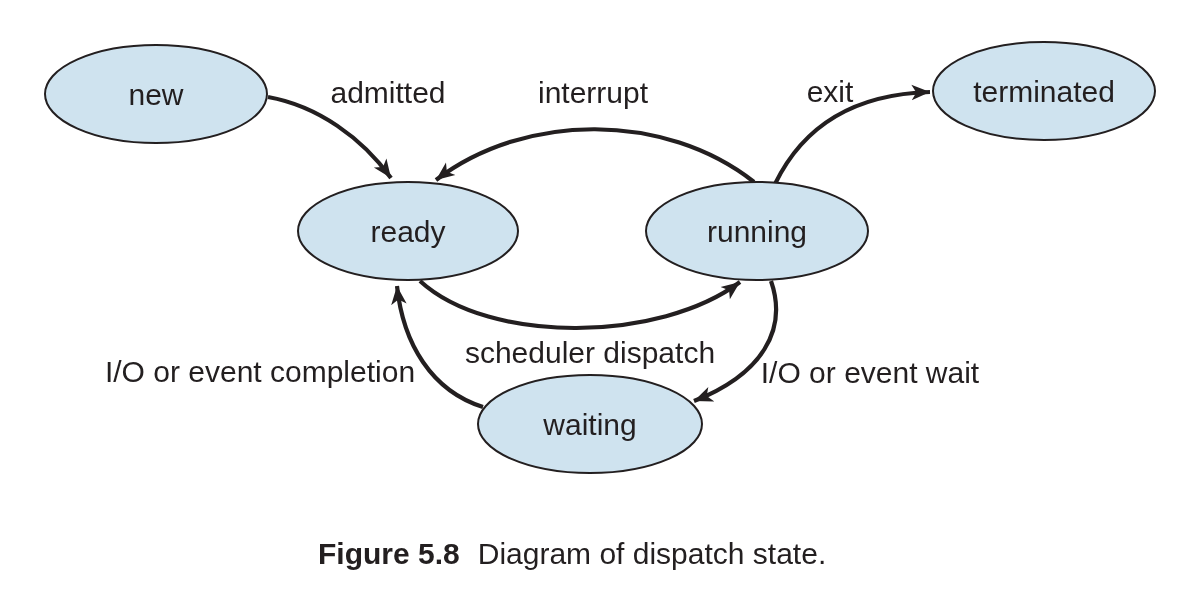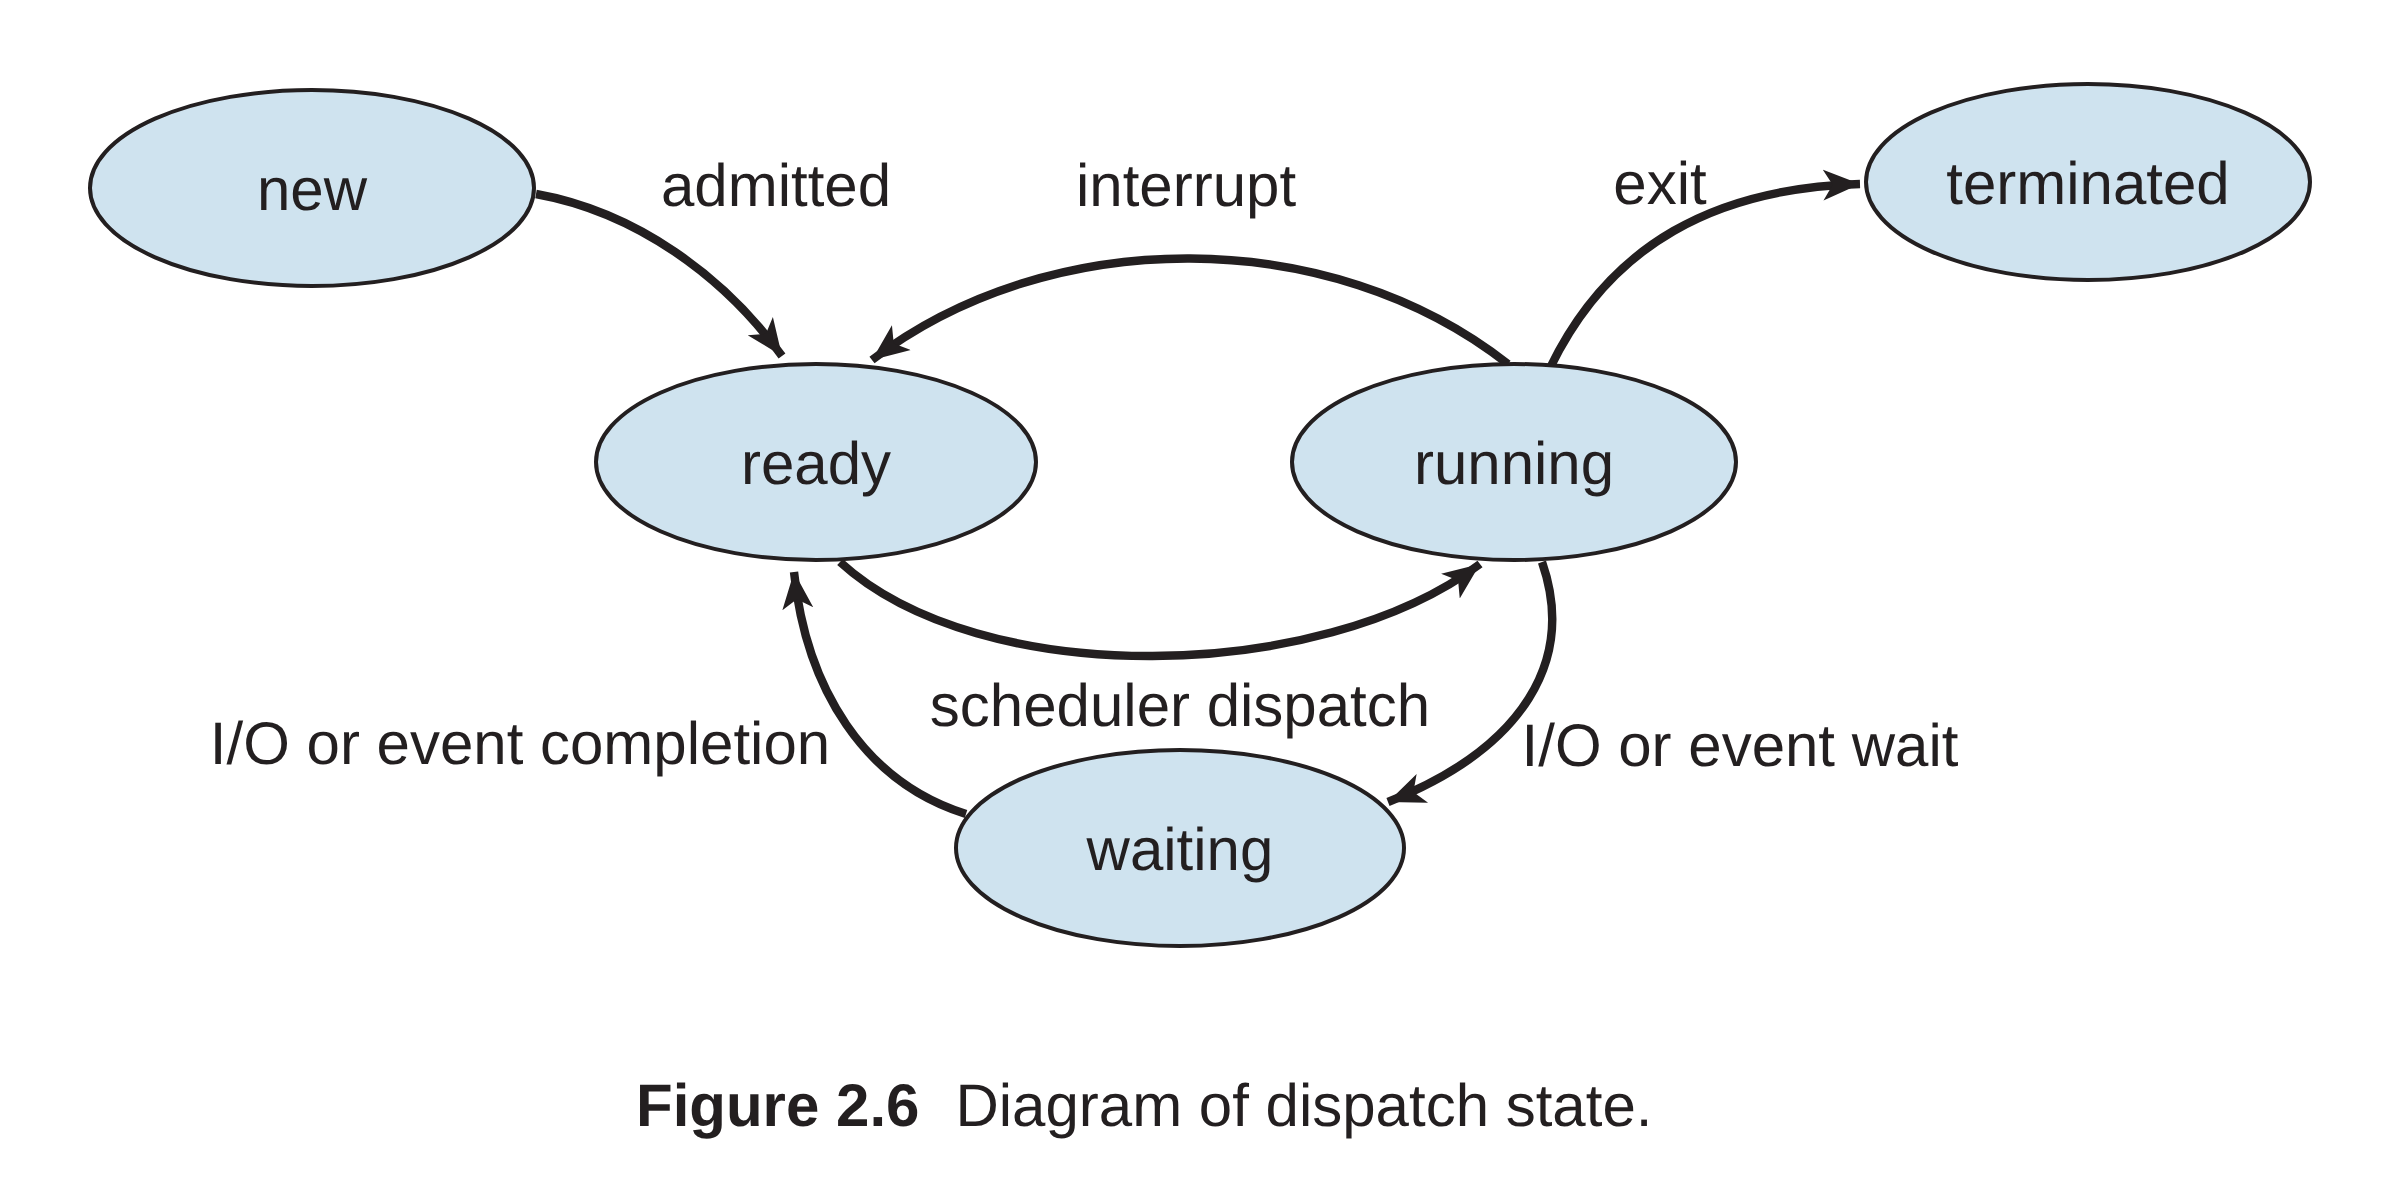--- a/index.html
+++ b/index.html
@@ -87,15 +87,15 @@
 
     <text class="edge-label" x="388" y="103">admitted</text>
     <text class="edge-label" x="593" y="103">interrupt</text>
     <text class="edge-label" x="830" y="102">exit</text>
     <text class="edge-label" x="590" y="363">scheduler dispatch</text>
     <text class="edge-label" x="870" y="383">I/O or event wait</text>
     <text class="edge-label" x="260" y="382">I/O or event completion</text>
   </svg>
 
   <div class="caption">
-    <span class="fig-number">Figure 2.6</span><span>Diagram of dispatch state.</span>
+    <span class="fig-number">Figure 5.8</span><span>Diagram of dispatch state.</span>
   </div>
 </div>
 
 </body></html>

